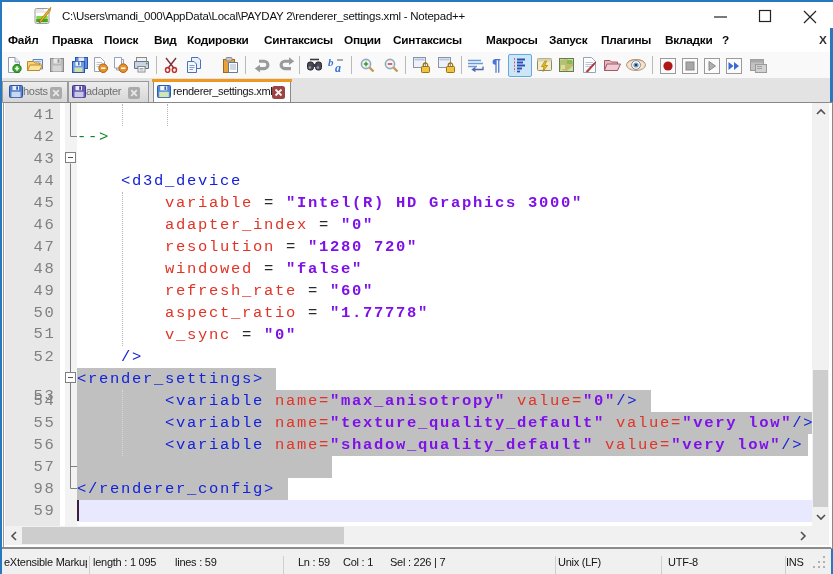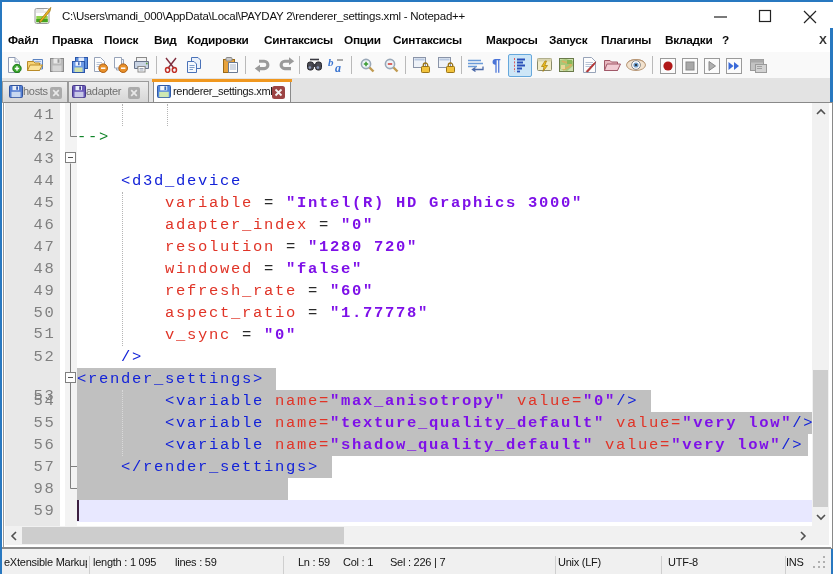--- a/index.html
+++ b/index.html
@@ -360,21 +360,21 @@
   <div class="row" style="left:88px;top:132px"><span class="a">resolution</span><span class="k"> = </span><span class="v">"1280 720"</span></div>
   <div class="row" style="left:88px;top:154px"><span class="a">windowed</span><span class="k"> = </span><span class="v">"false"</span></div>
   <div class="row" style="left:88px;top:176px"><span class="a">refresh_rate</span><span class="k"> = </span><span class="v">"60"</span></div>
   <div class="row" style="left:88px;top:198px"><span class="a">aspect_ratio</span><span class="k"> = </span><span class="v">"1.77778"</span></div>
   <div class="row" style="left:88px;top:220px"><span class="a">v_sync</span><span class="k"> = </span><span class="v">"0"</span></div>
   <div class="row" style="left:44px;top:242px"><span class="t">/&gt;</span></div>
   <div class="row" style="left:0;top:264px"><span class="t">&lt;render_settings&gt;</span></div>
   <div class="row" style="left:88px;top:286px"><span class="t">&lt;variable</span><span class="k"> </span><span class="a">name=</span><span class="v">"max_anisotropy"</span><span class="k"> </span><span class="a">value=</span><span class="v">"0"</span><span class="t">/&gt;</span></div>
   <div class="row" style="left:88px;top:308px"><span class="t">&lt;variable</span><span class="k"> </span><span class="a">name=</span><span class="v">"texture_quality_default"</span><span class="k"> </span><span class="a">value=</span><span class="v">"very low"</span><span class="t">/&gt;</span></div>
   <div class="row" style="left:88px;top:330px"><span class="t">&lt;variable</span><span class="k"> </span><span class="a">name=</span><span class="v">"shadow_quality_default"</span><span class="k"> </span><span class="a">value=</span><span class="v">"very low"</span><span class="t">/&gt;</span></div>
-  <div class="row" style="left:44px;top:352px"><span class="t">&lt;/render_settings&gt;</span></div>
+  <div class="row" style="left:0;top:374px"><span class="t">&lt;/renderer_config&gt;</span></div>
   </div>
 </div>
 <div class="abs" id="vsb">
   <svg class="abs" style="left:3.5px;top:5px" width="10" height="8">
       <path d="M1 6 L5 2 L9 6" fill="none" stroke="#505050" stroke-width="1.6"></path>
     </svg>
   <div class="abs" style="left:1px;top:267px;width:15px;height:137px;background:#cdcdcd;"></div>
   <svg class="abs" style="left:3.5px;top:410px" width="10" height="8">
       <path d="M1 2 L5 6 L9 2" fill="none" stroke="#505050" stroke-width="1.6"></path>
     </svg>

